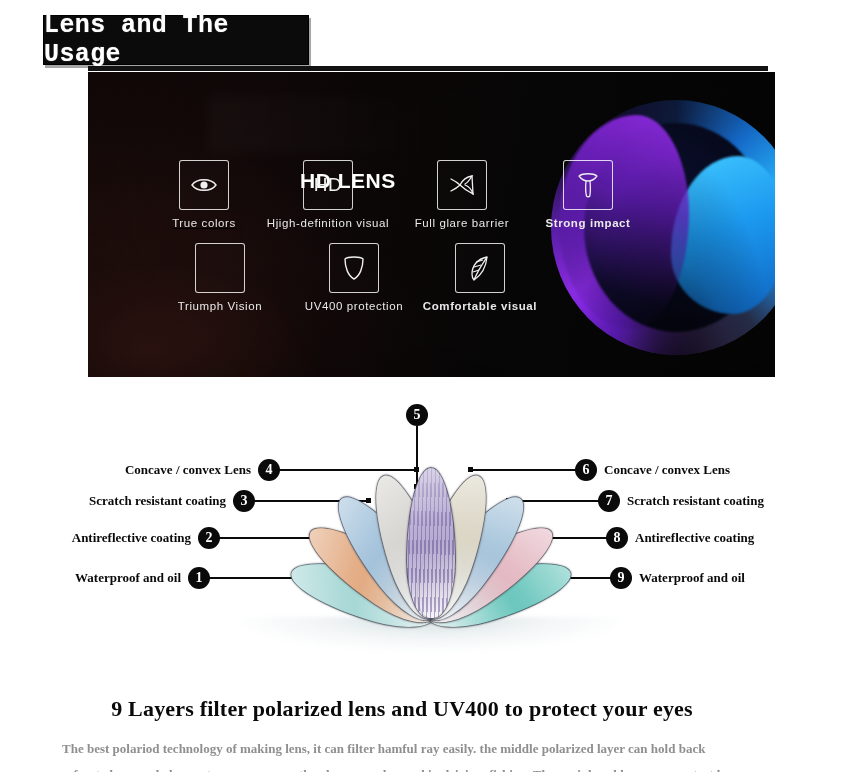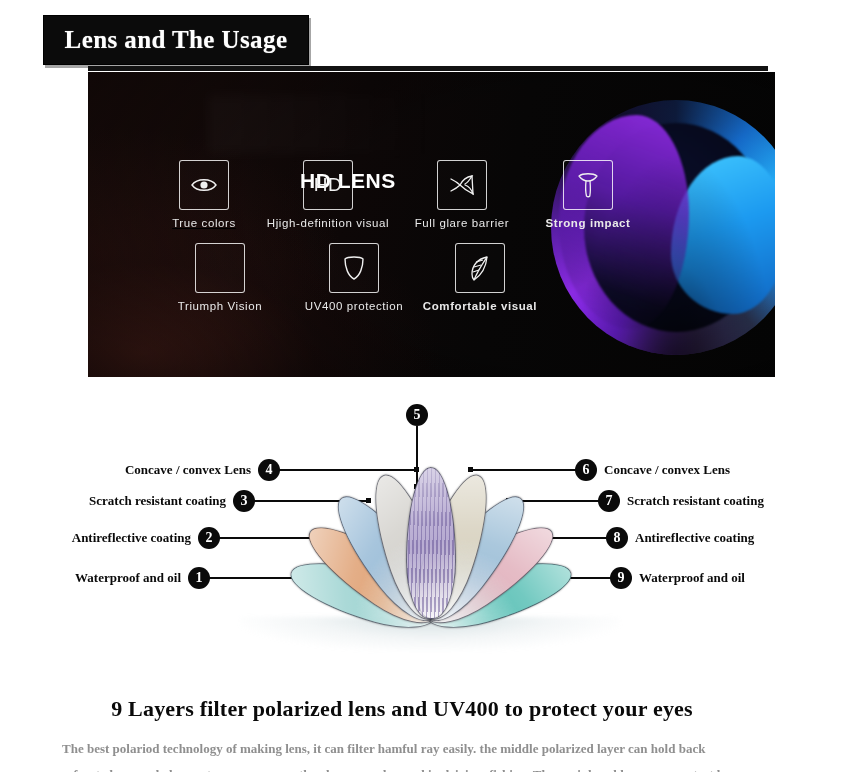--- a/index.html
+++ b/index.html
@@ -24,21 +24,21 @@
     height: 48px;
     background: #0b0b0b;
     border: 1px solid #000;
     display: flex;
     align-items: center;
     justify-content: center;
     box-shadow: 2px 3px 0 rgba(0,0,0,0.35);
   }
   #title-banner .title-text {
     color: #ffffff;
-    font-family: Liberation Serif, serif;
+    font-family: Liberation Mono, monospace;
     font-weight: bold;
     font-size: 25px;
     letter-spacing: 0.4px;
     text-shadow: 0 0 1px rgba(255,255,255,0.55);
   }
   #title-underbar {
     position: absolute;
     left: 88px;
     top: 66px;
     width: 680px;

